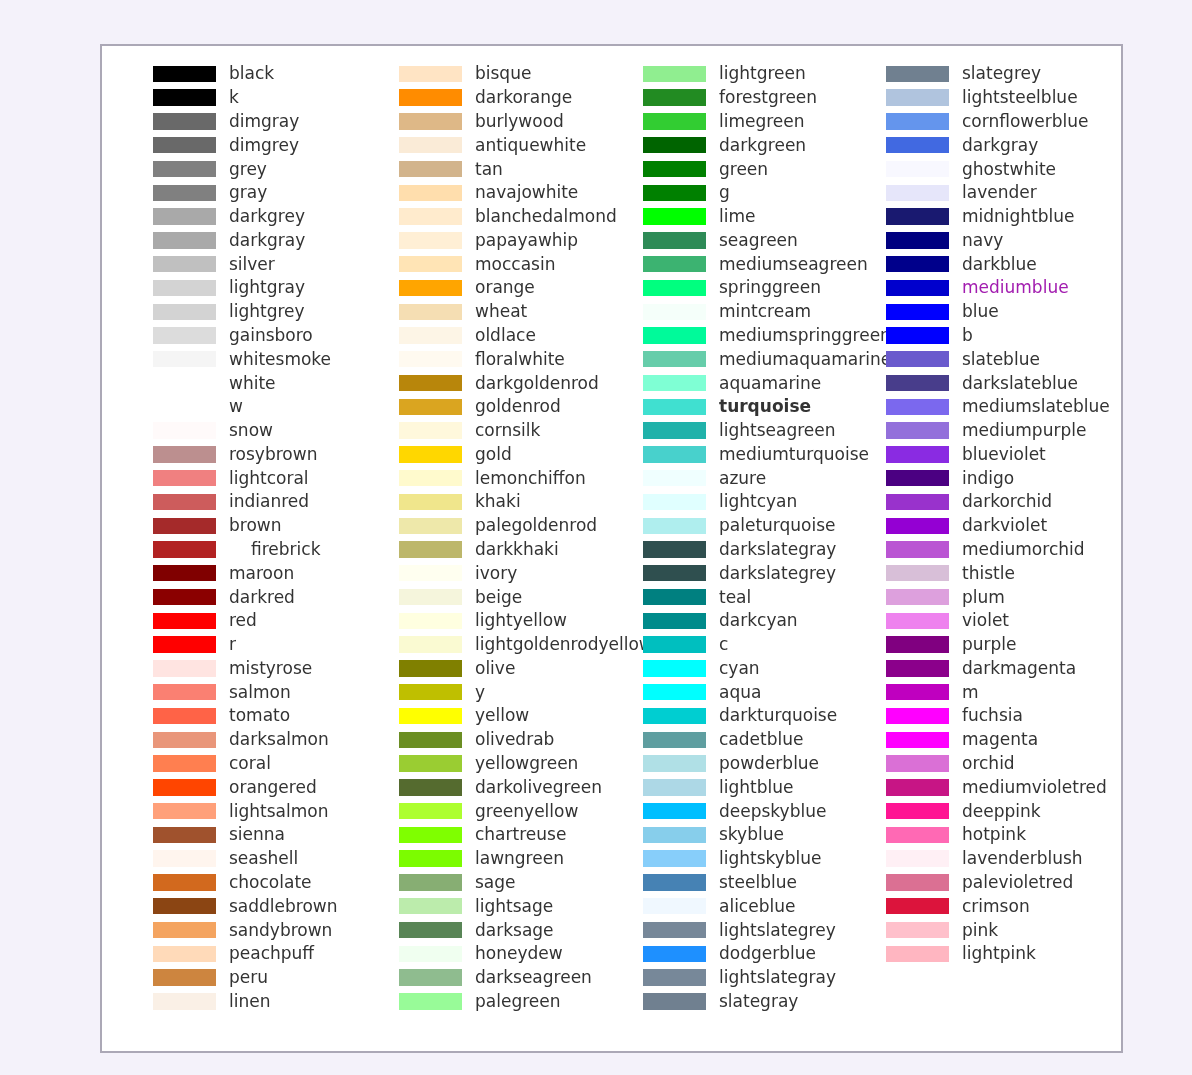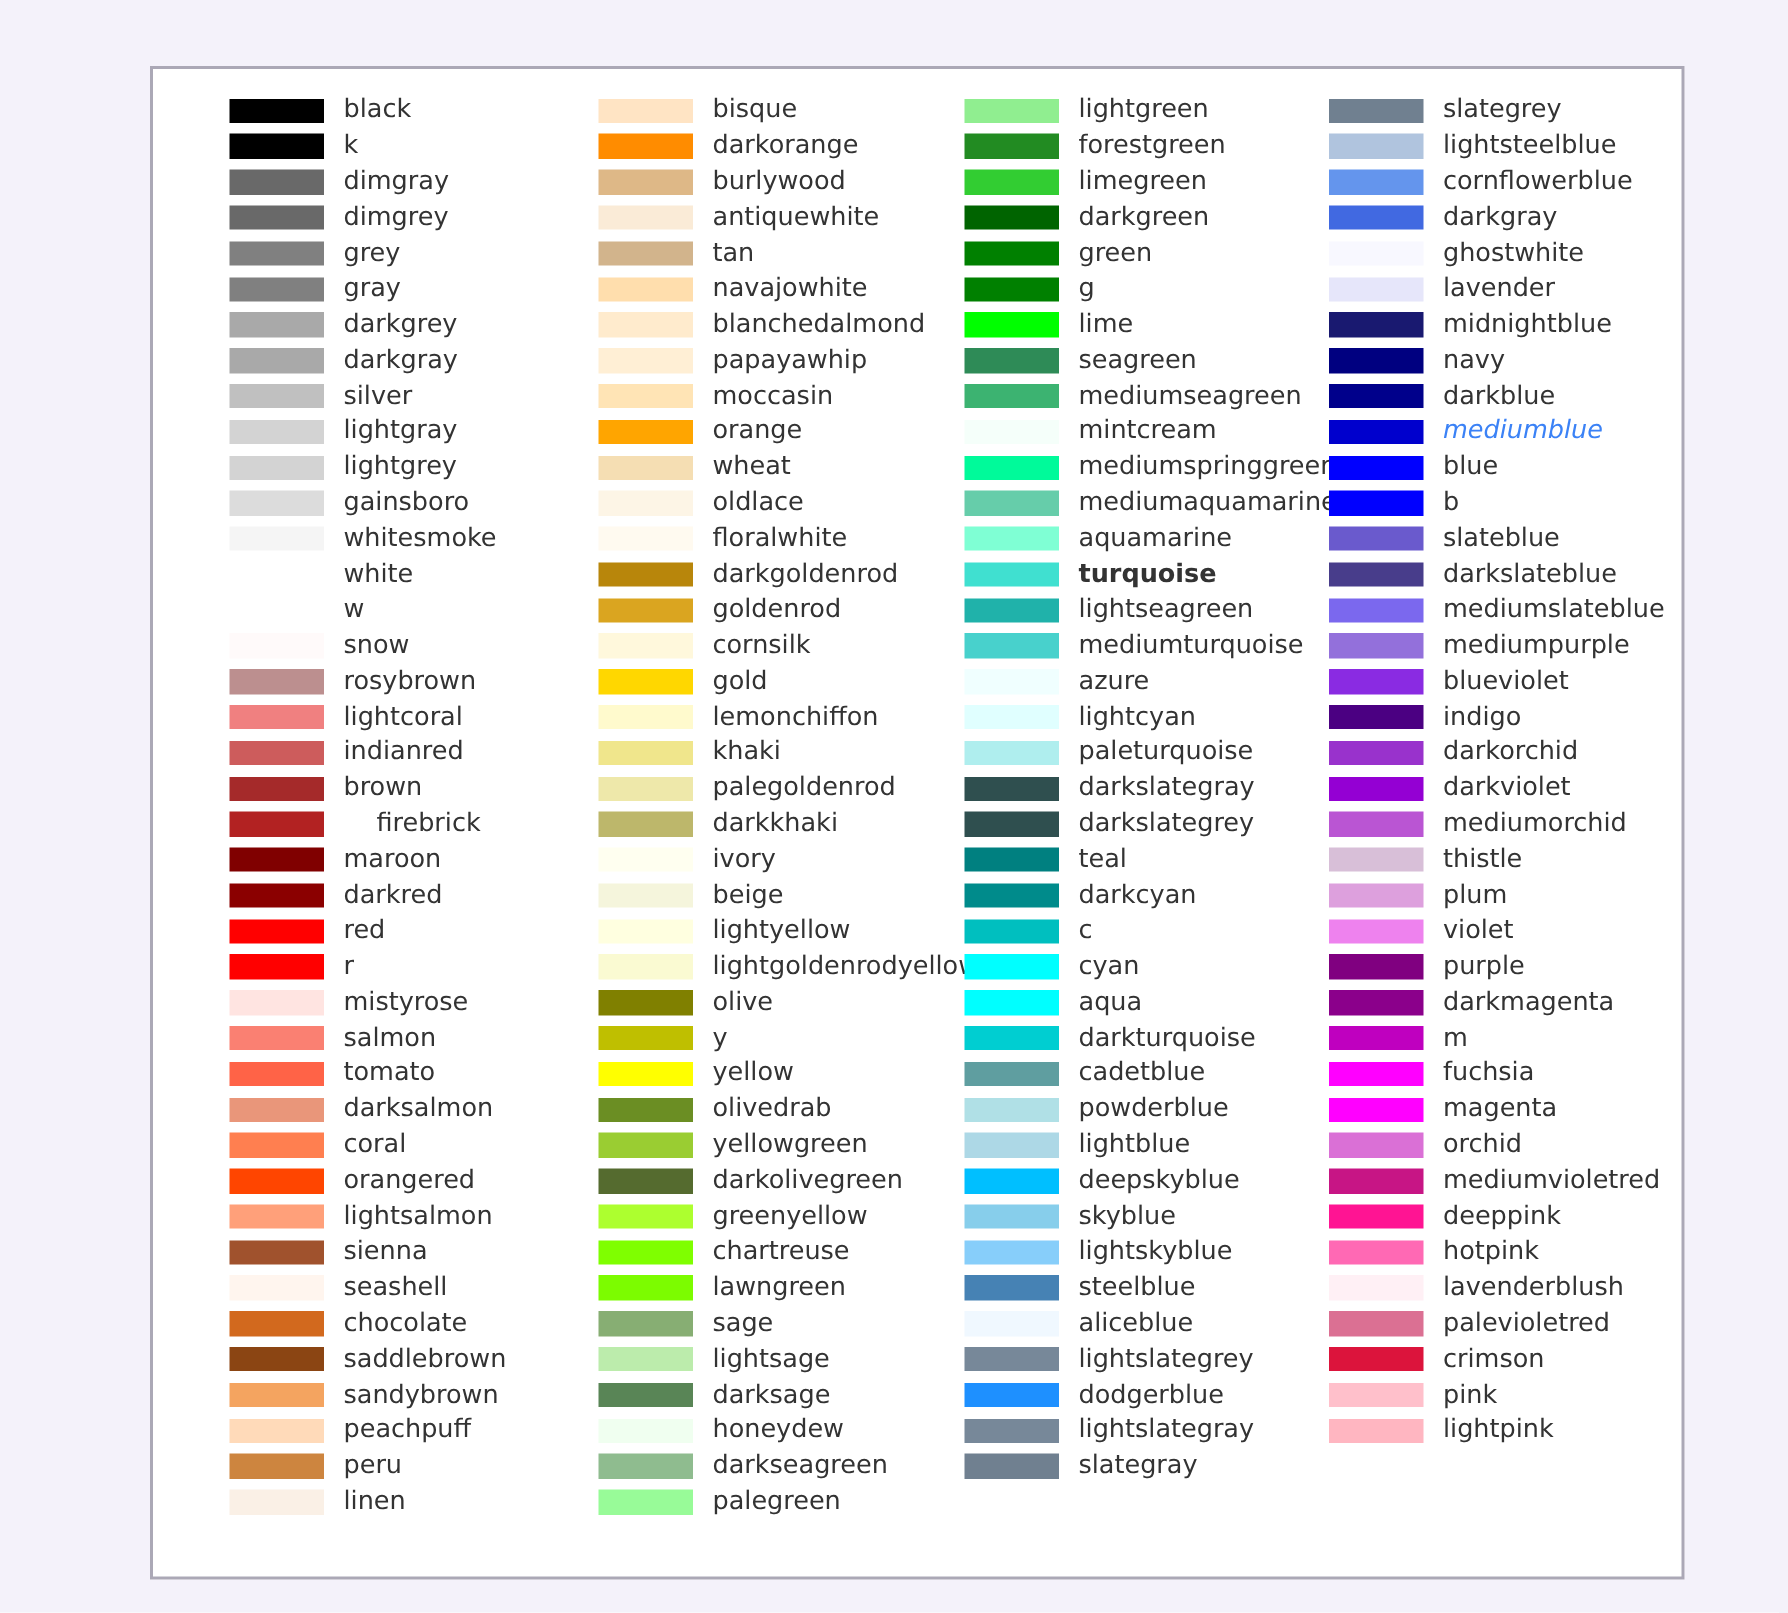--- a/index.html
+++ b/index.html
@@ -494,20 +494,24 @@
   <div class="row">
     <span class="swatch" style="background: rgb(46, 139, 87);"></span>
     <span class="label" style="color: rgb(51, 51, 51);">seagreen</span>
   </div>
 
   <div class="row">
     <span class="swatch" style="background: rgb(60, 179, 113);"></span>
     <span class="label" style="color: rgb(51, 51, 51);">mediumseagreen</span>
   </div>
 
+  <div class="row">
+    <span class="swatch" style="background: rgb(0, 255, 127);"></span>
+    <span class="label" style="color: rgb(51, 51, 51);">springgreen</span>
+  </div>
 
   <div class="row">
     <span class="swatch" style="background: rgb(245, 255, 250);"></span>
     <span class="label" style="color: rgb(51, 51, 51);">mintcream</span>
   </div>
 
   <div class="row">
     <span class="swatch" style="background: rgb(0, 250, 154);"></span>
     <span class="label" style="color: rgb(51, 51, 51);">mediumspringgreen</span>
   </div>
@@ -693,21 +697,21 @@
     <span class="label" style="color: rgb(51, 51, 51);">navy</span>
   </div>
 
   <div class="row">
     <span class="swatch" style="background: rgb(0, 0, 139);"></span>
     <span class="label" style="color: rgb(51, 51, 51);">darkblue</span>
   </div>
 
   <div class="row">
     <span class="swatch" style="background: rgb(0, 0, 205);"></span>
-    <span class="label" style="color: #3b82f6; font-style: italic;">mediumblue</span>
+    <span class="label" style="color: #a21caf;">mediumblue</span>
   </div>
 
   <div class="row">
     <span class="swatch" style="background: rgb(0, 0, 255);"></span>
     <span class="label" style="color: rgb(51, 51, 51);">blue</span>
   </div>
 
   <div class="row">
     <span class="swatch" style="background: rgb(0, 0, 255);"></span>
     <span class="label" style="color: rgb(51, 51, 51);">b</span>

